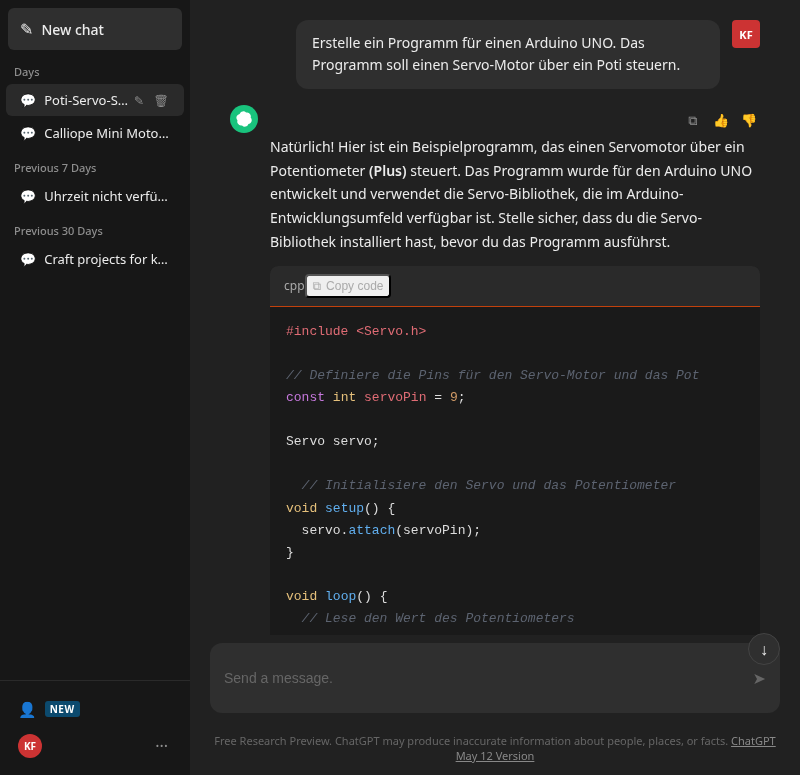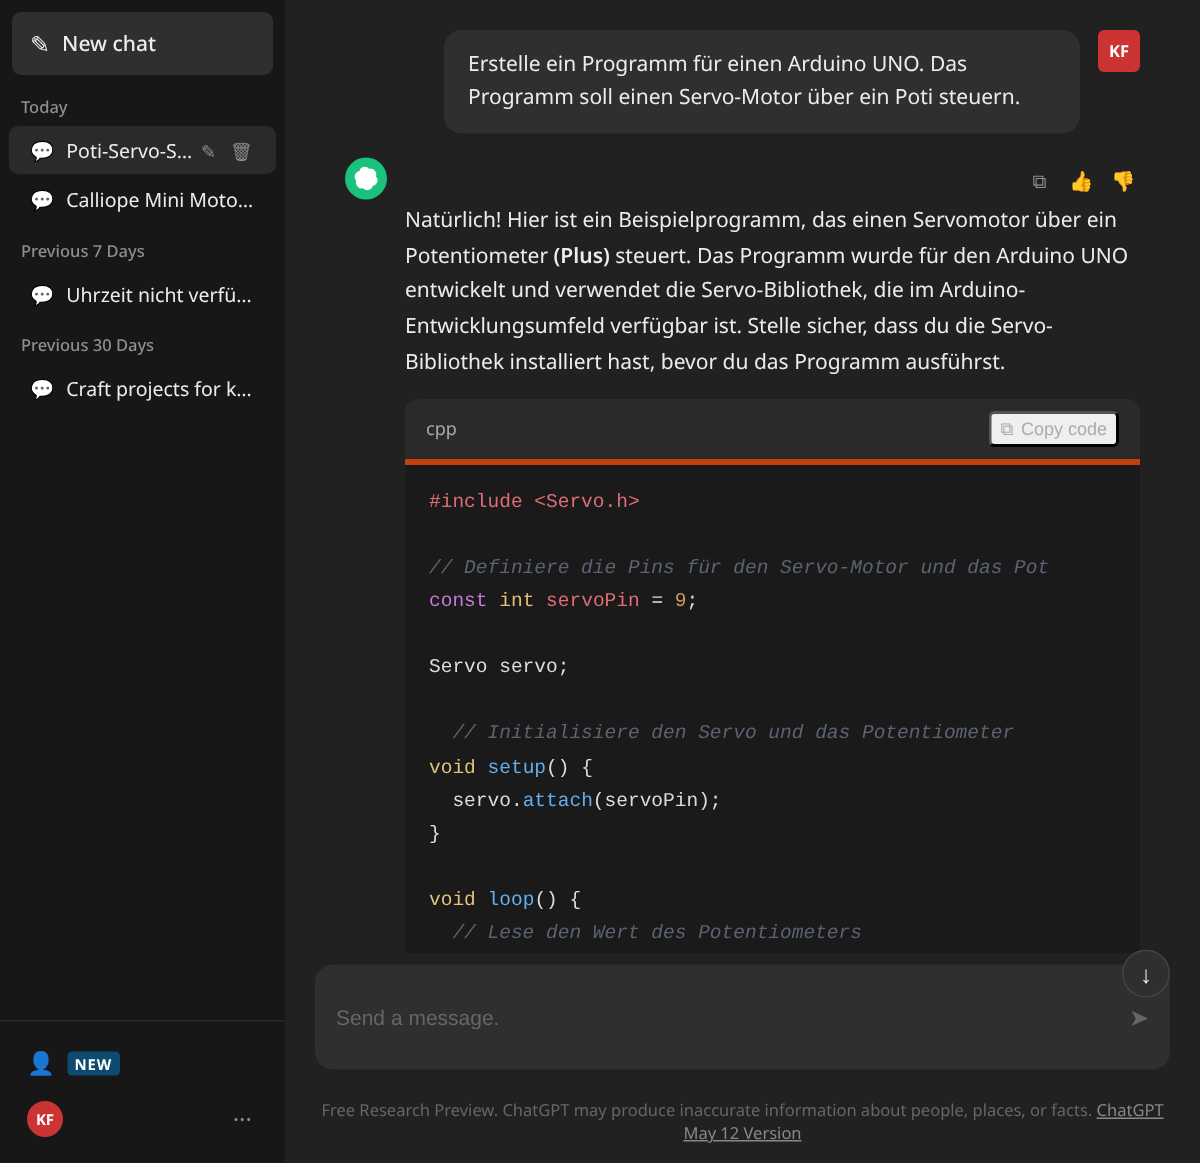--- a/index.html
+++ b/index.html
@@ -250,24 +250,23 @@
     
     .code-block {
       background: #1a1a1a;
       border-radius: 8px;
       overflow: hidden;
       margin-top: 8px;
     }
     .code-header {
       display: flex;
       align-items: center;
-      justify-content: space-between;
       padding: 8px 14px;
       background: #2a2a2a;
-      border-bottom: 4px solid #c2410c;
+      border-bottom: 1px solid #c2410c;
     }
     .code-lang {
       font-size: 12px;
       color: #aaa;
     }
     .copy-btn {
       display: flex;
       align-items: center;
       gap: 5px;
       font-size: 12px;
@@ -354,21 +353,21 @@
 
 <div class="sidebar">
 
   <div class="sidebar-new-chat">
     <span style="font-size:16px;">✎</span>
     <span>New chat</span>
   </div>
 
   <div class="sidebar-list">
 
-    <div class="sidebar-section-label">Today</div>
+    <div class="sidebar-section-label">Days</div>
 
     <div class="sidebar-item active">
       <div class="sidebar-item-text">
         <span style="font-size:13px; color:#8e8e8e;">💬</span>
         <span class="sidebar-item-label">Poti-Servo-Steuerung</span>
       </div>
       <div class="sidebar-item-icons">
         <span class="icon-btn">✎</span>
         <span class="icon-btn">🗑</span>
       </div>

